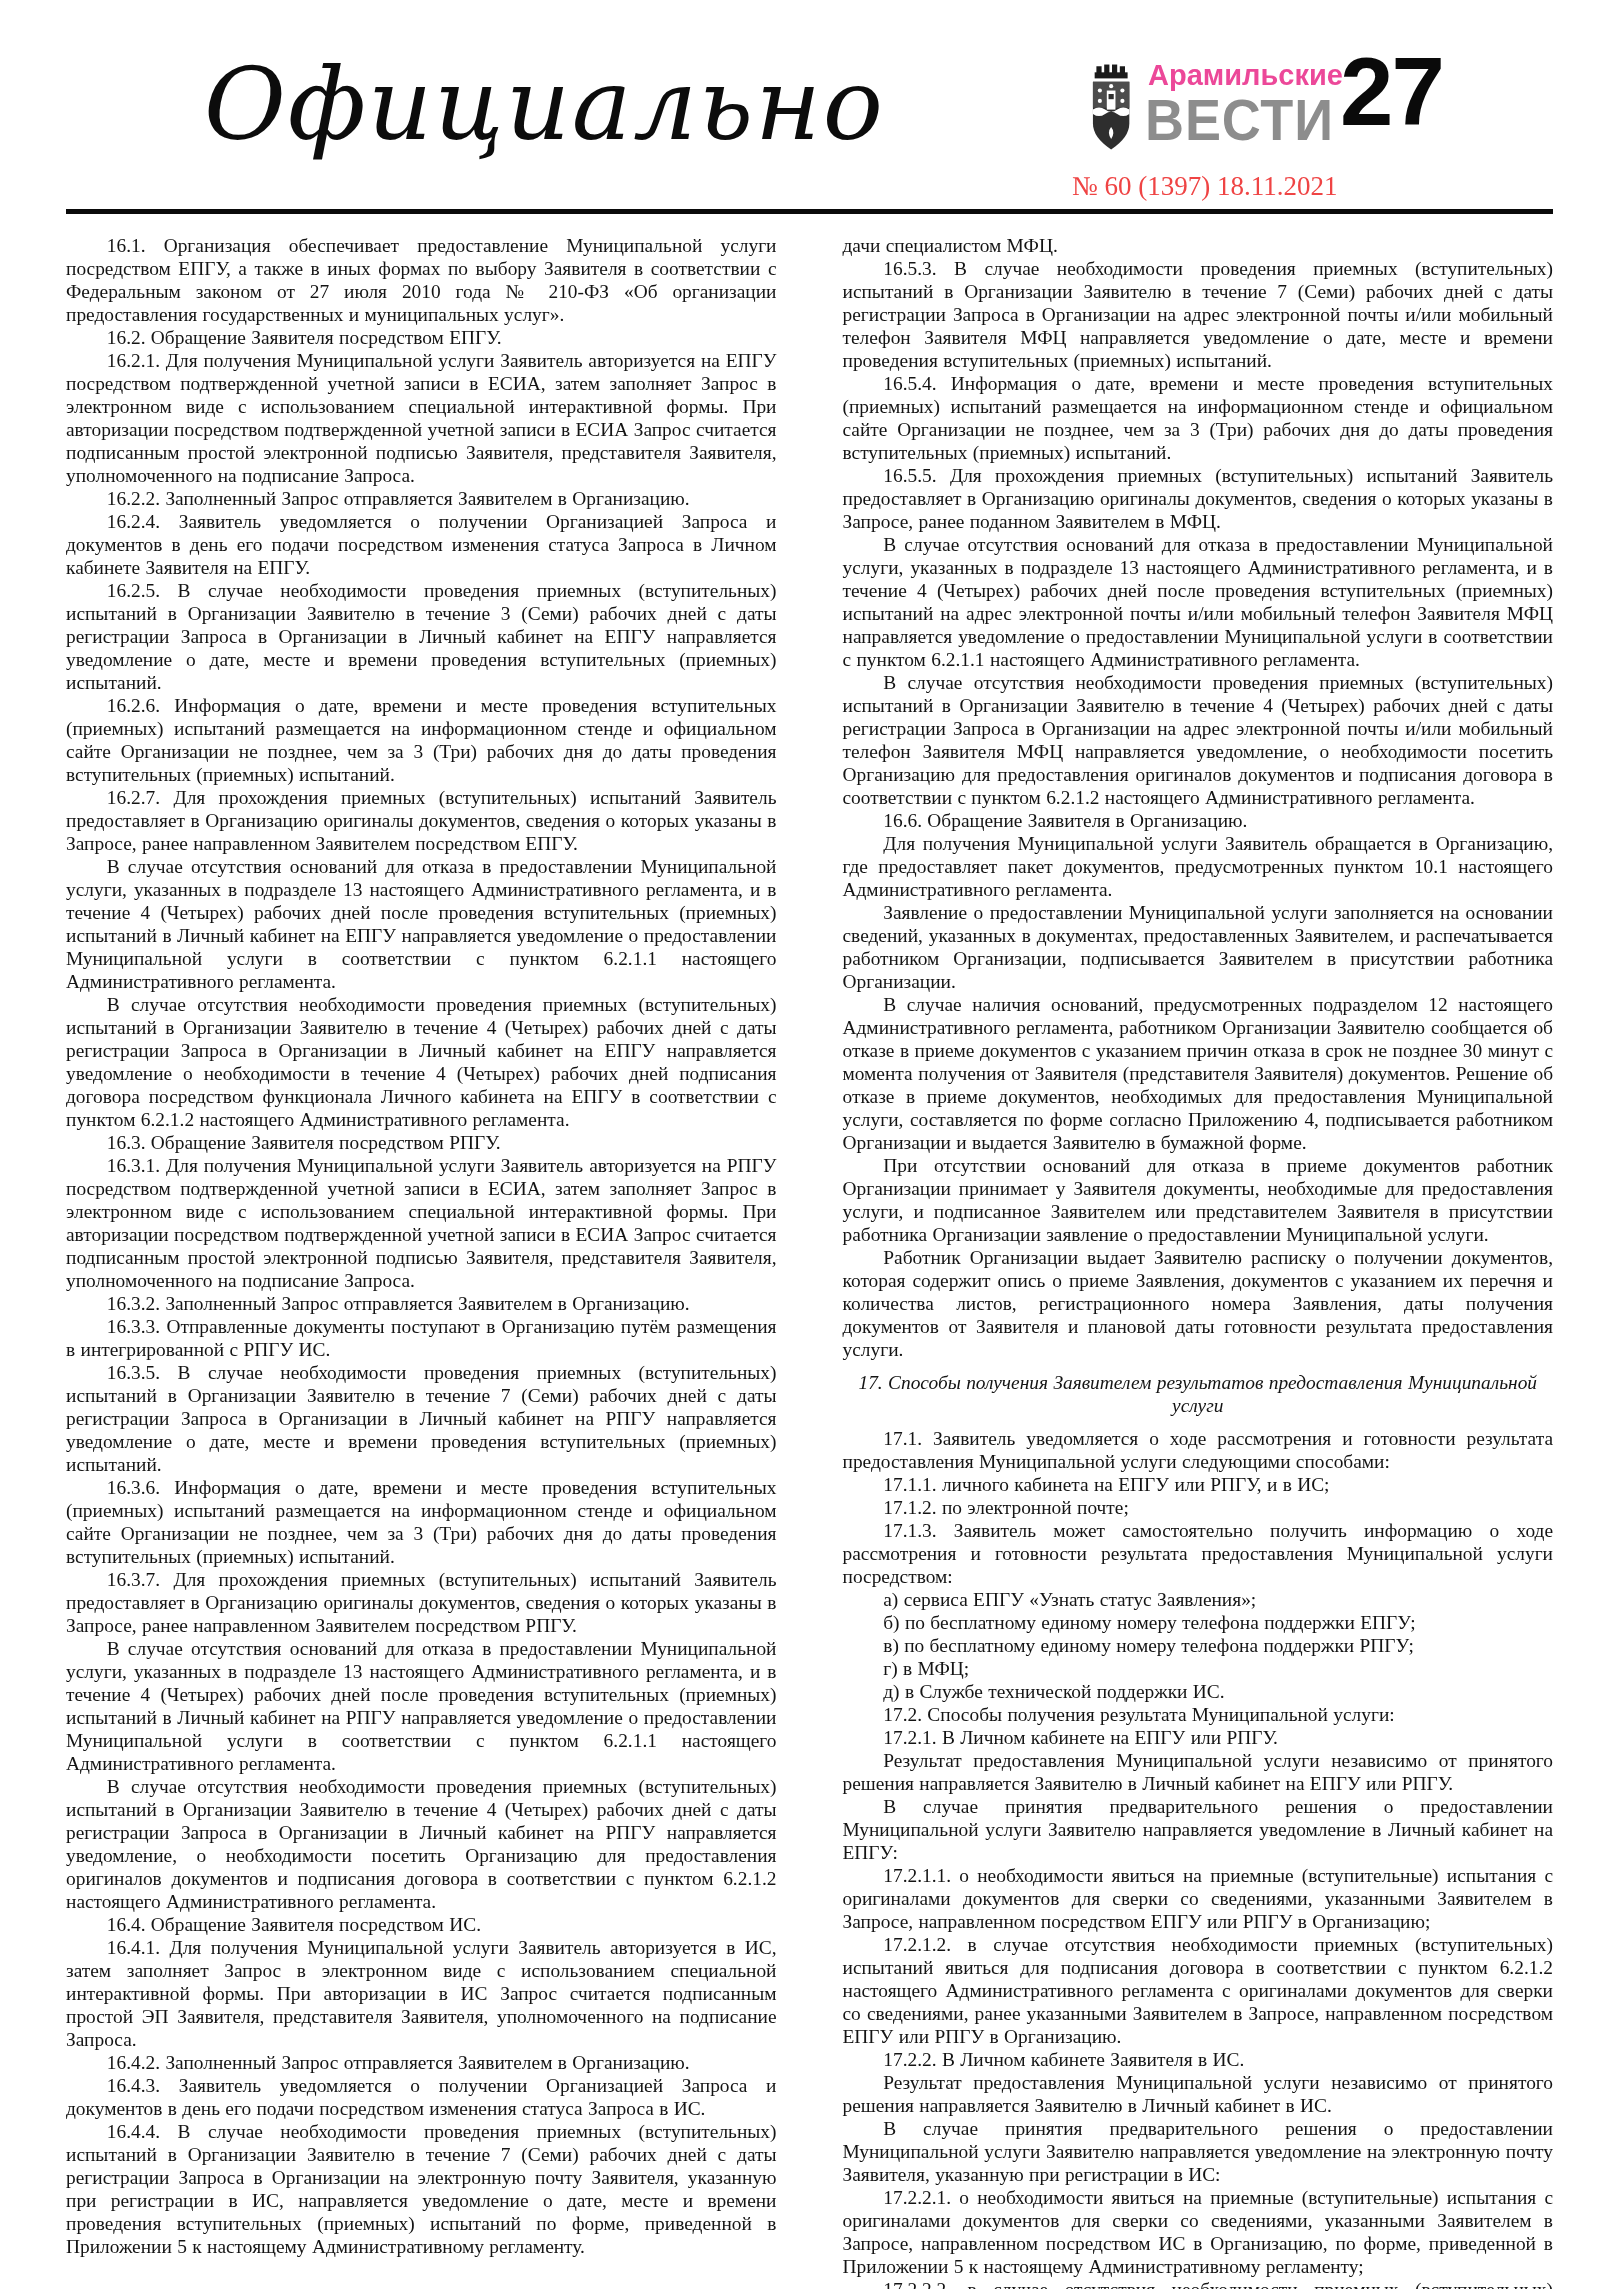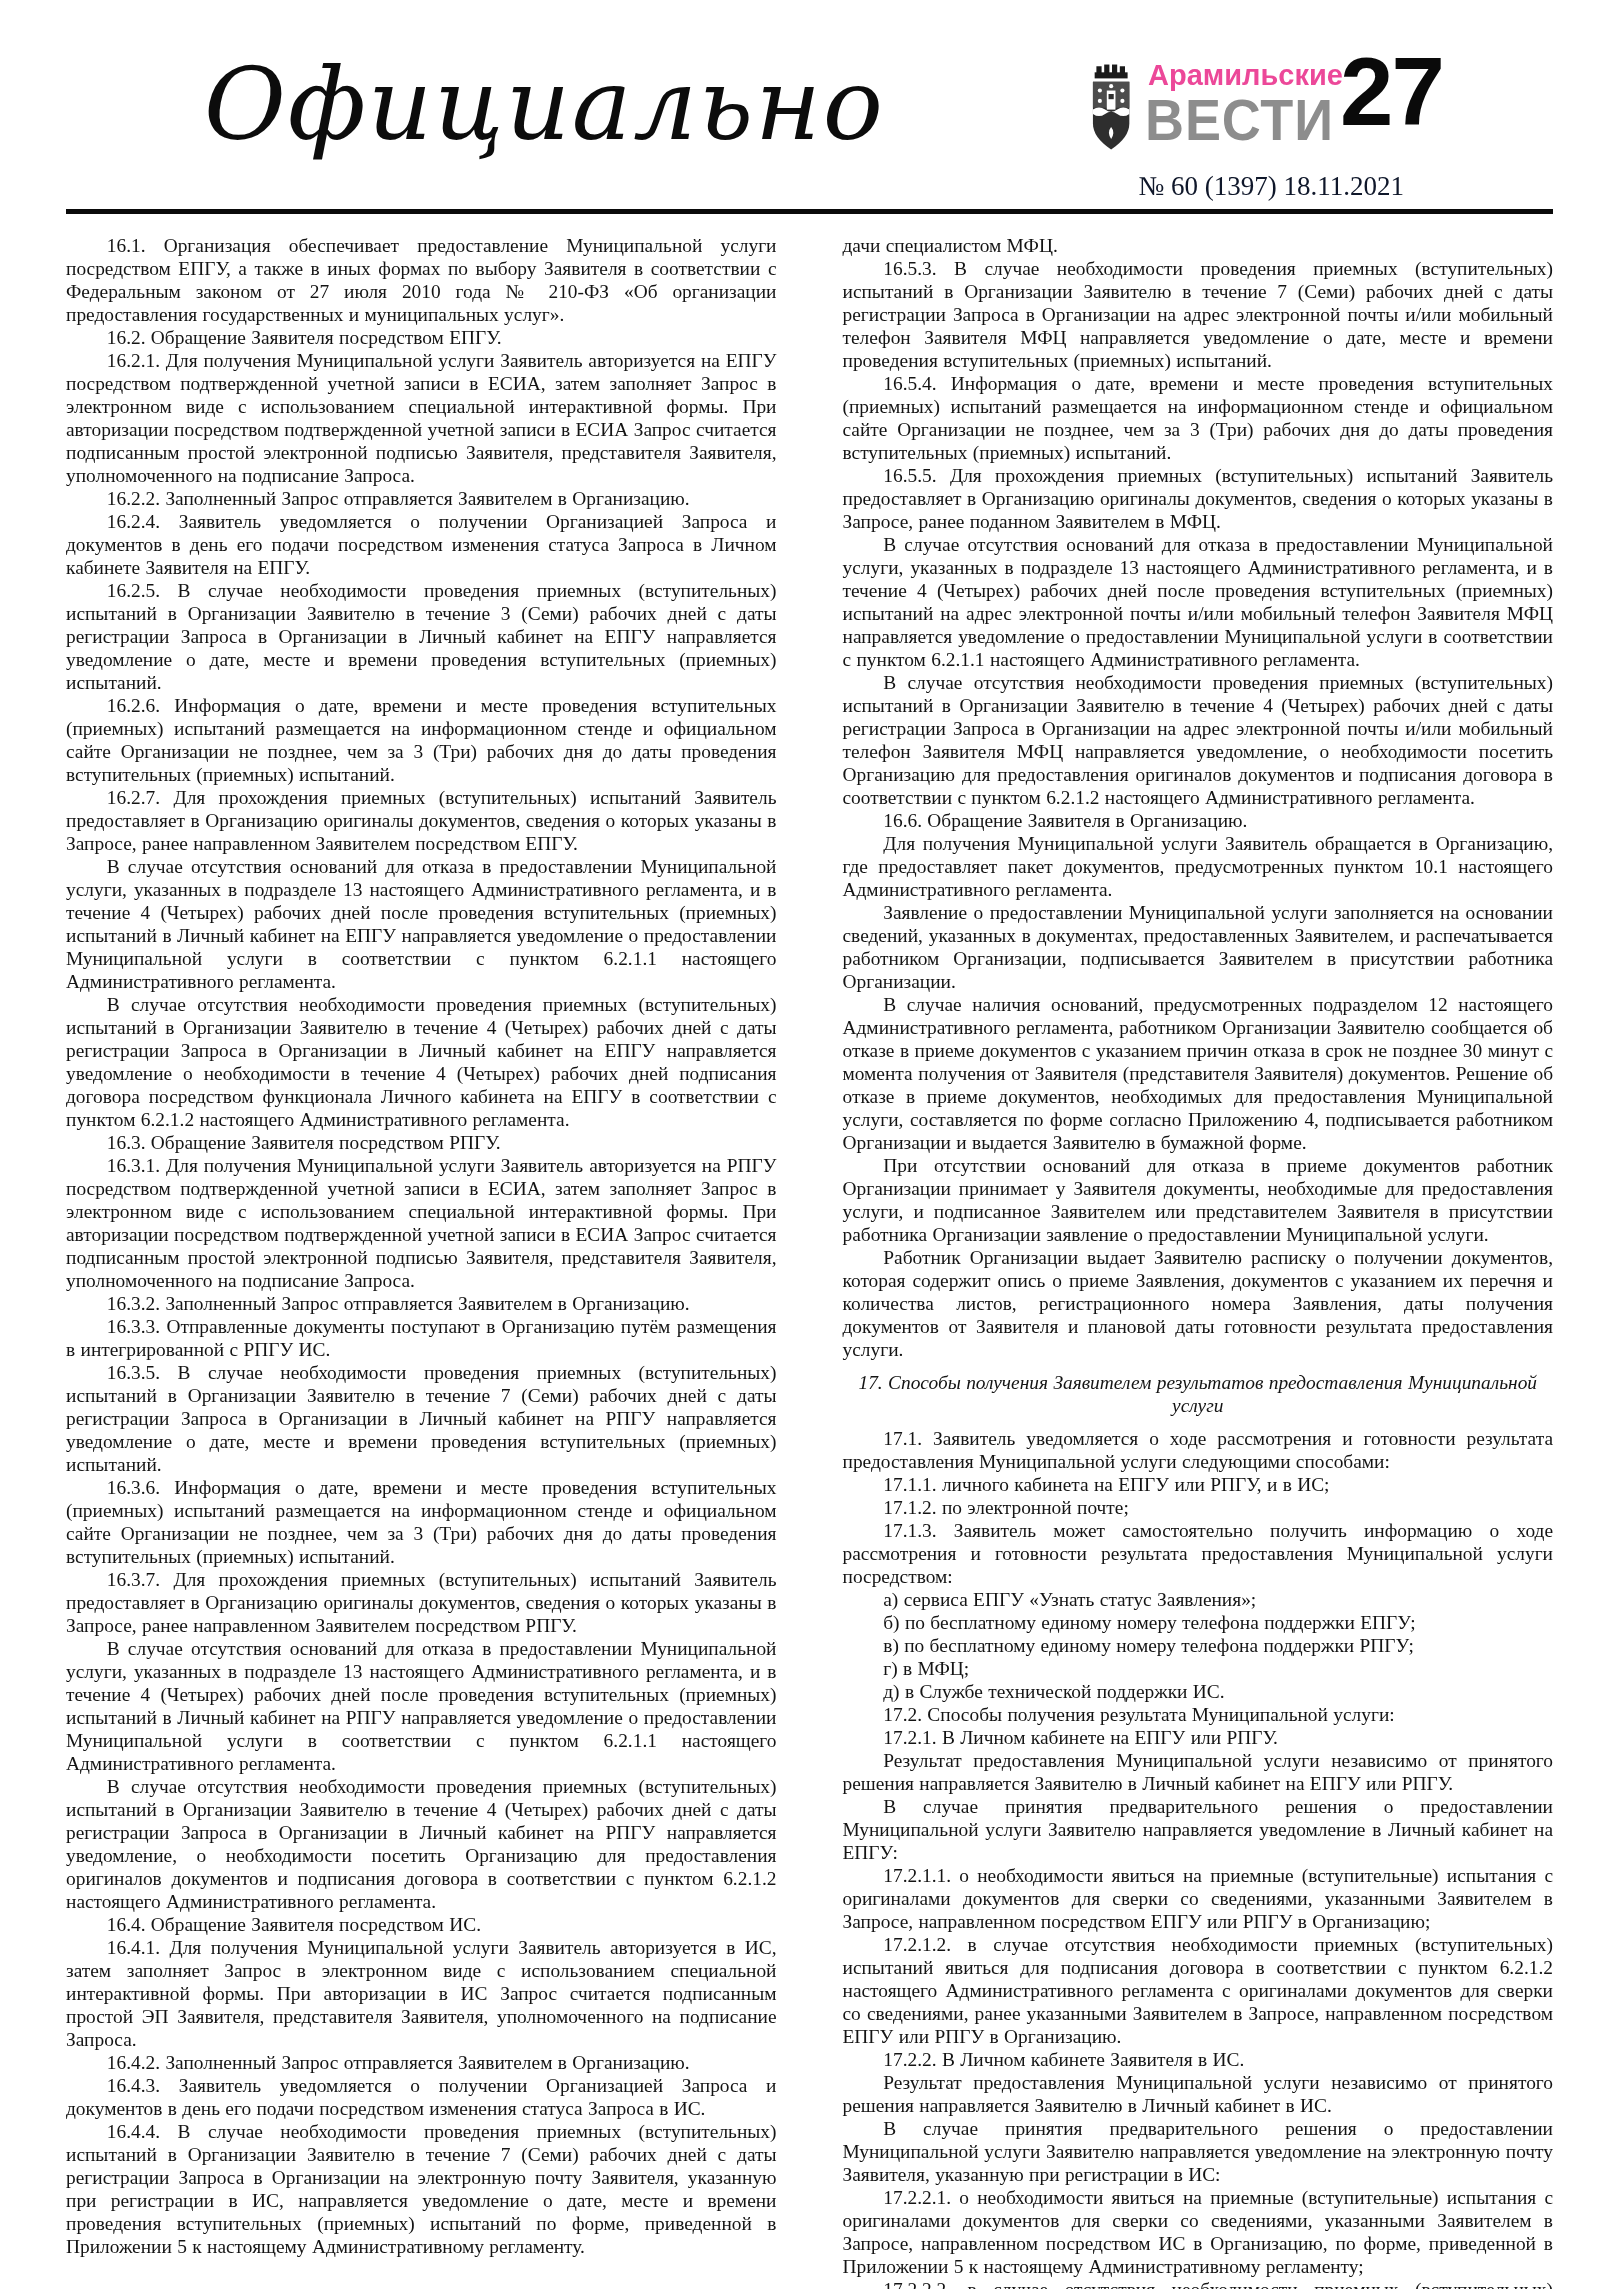--- a/index.html
+++ b/index.html
@@ -28,22 +28,22 @@
     font-family:"Liberation Sans",sans-serif;font-weight:bold;
     font-size:54px;letter-spacing:0.9px;color:#8d8d8d;
     transform:scaleY(1.05);transform-origin:top left;white-space:nowrap;
   }
   .page-number{
     position:absolute;left:323px;top:-3.7px;
     font-family:"Liberation Sans",sans-serif;font-weight:bold;
     font-size:96px;color:#0a0a0a;letter-spacing:-1.8px;
   }
   .issue-line{
-    position:absolute;left:55px;top:131px;width:332px;text-align:right;
-    font-family:"Liberation Serif",serif;font-size:27px;color:#0f172a;white-space:nowrap;
+    position:absolute;left:55px;top:131px;width:332px;text-align:left;
+    font-family:"Liberation Serif",serif;font-size:27px;color:#ef4444;white-space:nowrap;
   }
   .header-rule{position:absolute;left:0;right:0;bottom:0;height:4.6px;background:#0a0a0a;}
   
   .cols{display:flex;gap:66px;margin-top:20px;}
   .col{width:744px;}
   .para{
     margin:0;font-size:19.4px;line-height:23px;text-align:justify;
     word-spacing:0.5px;color:#141414;
   }
   .para.indent{text-indent:2.1em;}

